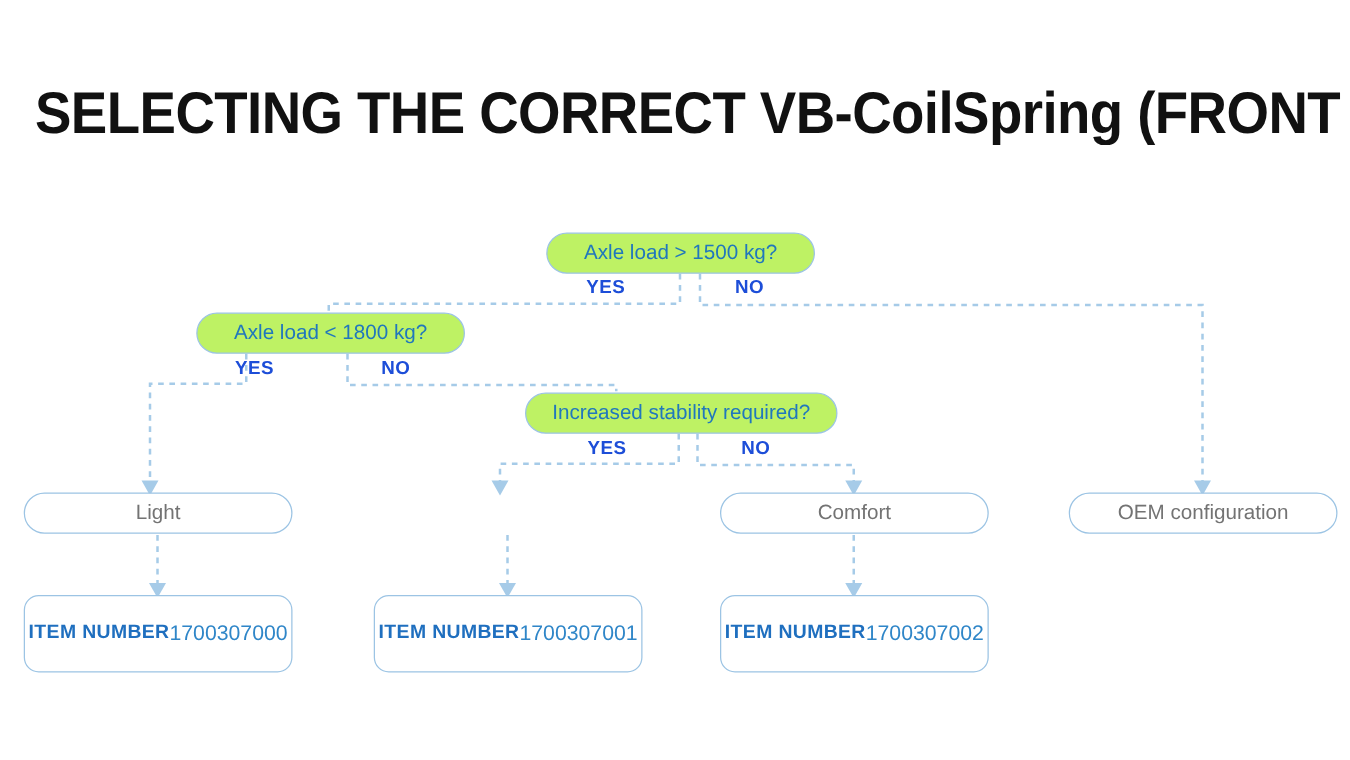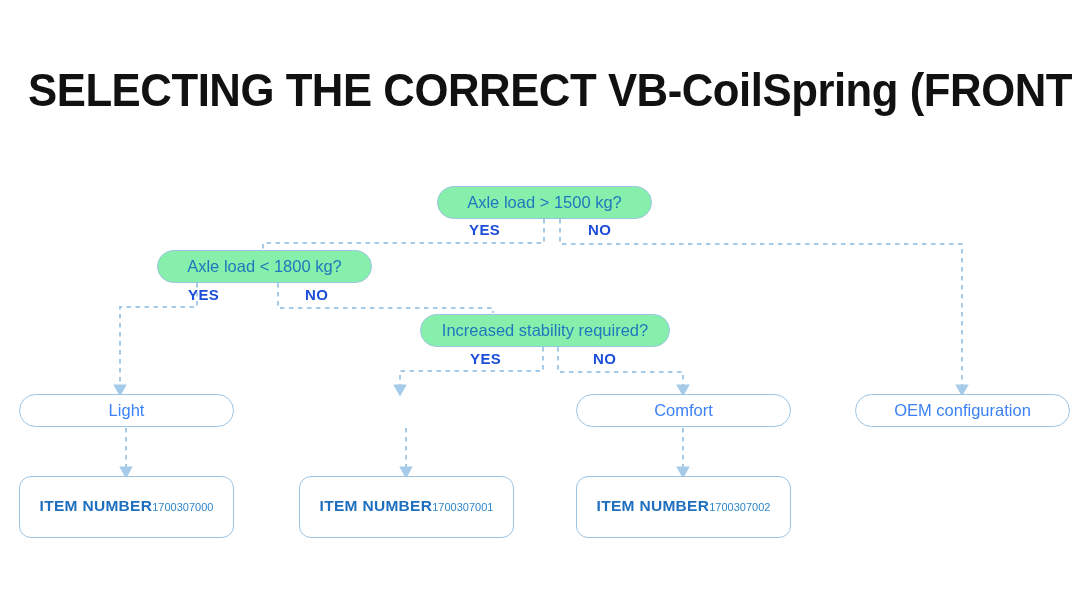--- a/index.html
+++ b/index.html
@@ -37,36 +37,36 @@
     left: 0;
     top: 0;
     width: 1080px;
     height: 608px;
   }
   .node {
     position: absolute;
     box-sizing: border-box;
     border: 1.6px solid #9cc4e4;
     border-radius: 999px;
-    background: #86efac;
+    background: #bef264;
     color: #2077bd;
     font-size: 16.5px;
     display: flex;
     align-items: center;
     justify-content: center;
     text-align: center;
     white-space: nowrap;
   }
   .pill {
     position: absolute;
     box-sizing: border-box;
     border: 1.6px solid #9cc4e4;
     border-radius: 999px;
     background: #ffffff;
-    color: #3b82f6;
+    color: #737373;
     font-size: 16.5px;
     display: flex;
     align-items: center;
     justify-content: center;
     text-align: center;
     white-space: nowrap;
   }
   .itembox {
     position: absolute;
     box-sizing: border-box;
@@ -80,21 +80,21 @@
     text-align: center;
   }
   .itembox .ib-title {
     font-size: 15.5px;
     font-weight: bold;
     letter-spacing: 0.3px;
     color: #1f6fbf;
     margin-bottom: 3px;
   }
   .itembox .ib-value {
-    font-size: 11px;
+    font-size: 17px;
     color: #2f86c8;
   }
   .branch-label {
     position: absolute;
     font-size: 15px;
     font-weight: bold;
     color: #1d4ed8;
     letter-spacing: 0.4px;
     white-space: nowrap;
   }

